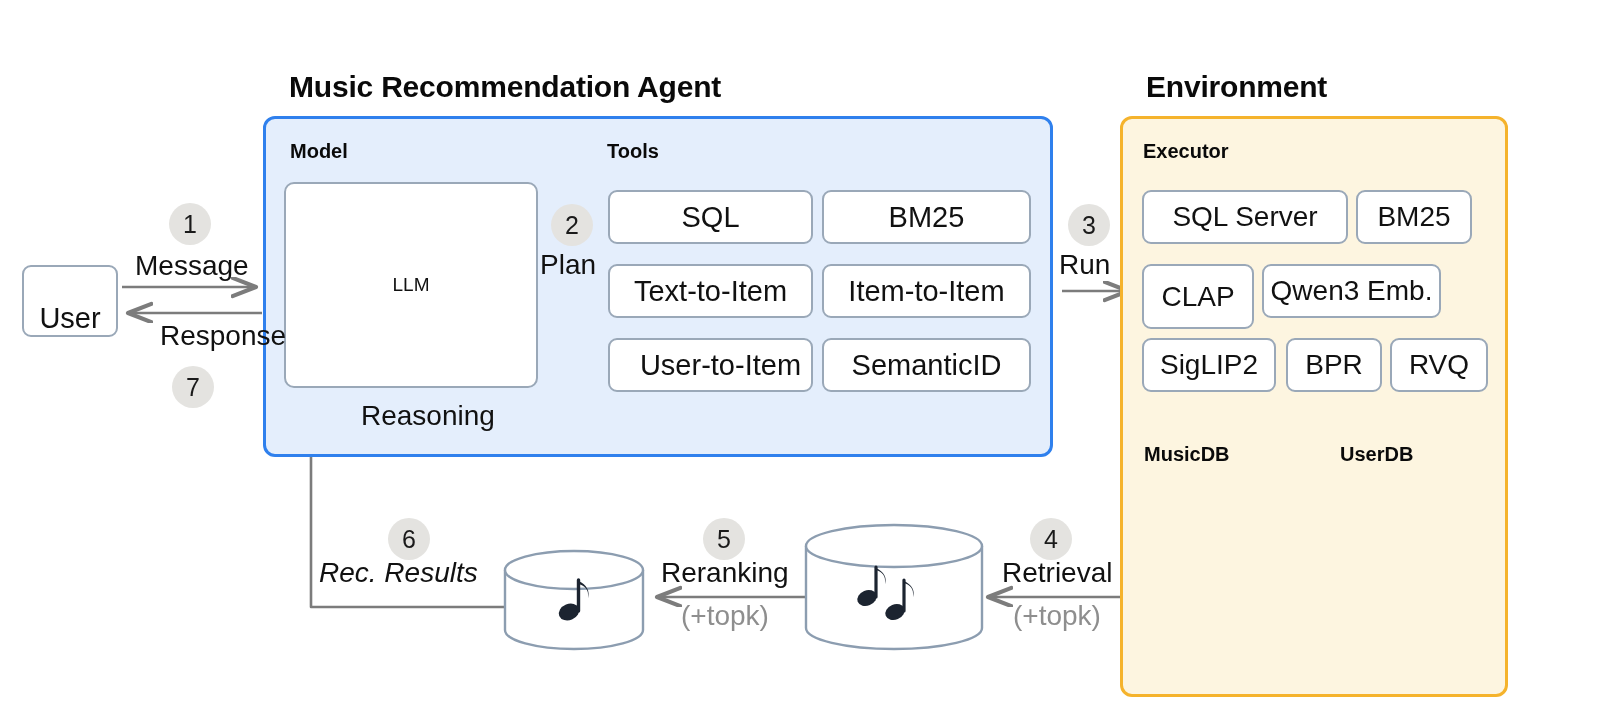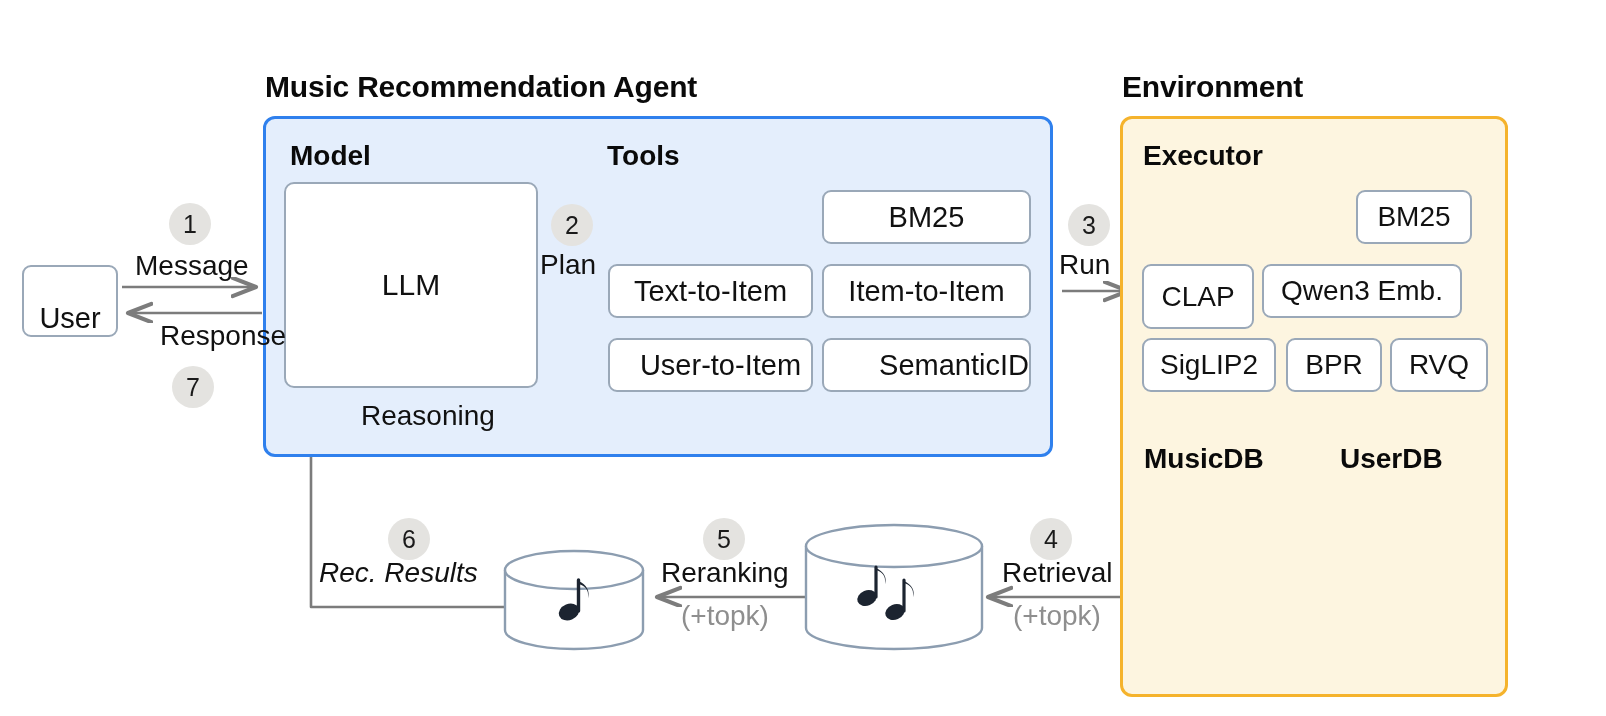--- a/index.html
+++ b/index.html
@@ -20,24 +20,25 @@
   }
   .abs { position: absolute; }
 
   
   .panel-title {
     font-weight: bold;
     font-size: 30px;
     color: #0a0a0a;
     letter-spacing: -0.2px;
     white-space: nowrap;
+    margin-left: 24px;
   }
   .section-title {
     font-weight: bold;
-    font-size: 28px;
+    font-size: 20px;
     color: #0a0a0a;
     white-space: nowrap;
   }
 
   
   .panel-agent {
     left: 263px; top: 116px;
     width: 790px; height: 341px;
     background: #e4eefc;
     border: 3px solid #2f80ed;
@@ -61,21 +62,21 @@
     box-sizing: border-box;
     display: flex;
     align-items: center;
     justify-content: center;
     font-size: 29px;
     color: #111111;
     white-space: nowrap;
   }
   .wbox.llm {
     border-radius: 10px;
-    font-size: 30px;
+    font-size: 19px;
   }
   .wbox.small { font-size: 28px; }
 
   
   .badge {
     width: 42px; height: 42px;
     border-radius: 50%;
     background: #e4e3e0;
     display: flex;
     align-items: center;
@@ -206,47 +207,53 @@
   <div class="abs section-title" style="left:290px; top:140px;">Model</div>
 
   <div class="abs wbox llm" style="left:284px; top:182px; width:254px; height:206px;">
     <span>LLM</span>
   </div>
 
   <div class="abs lbl" style="left:361px; top:400px;">Reasoning</div>
 
   <div class="abs section-title" style="left:607px; top:140px;">Tools</div>
 
+  <div class="abs wbox" style="left:608px; top:190px; width:205px; height:54px;">
+    <span>SQL</span>
+  </div>
   <div class="abs wbox" style="left:822px; top:190px; width:209px; height:54px;">
     <span>BM25</span>
   </div>
   <div class="abs wbox" style="left:822px; top:264px; width:209px; height:54px;">
     <span>Item-to-Item</span>
   </div>
   <div class="abs wbox" style="left:608px; top:264px; width:205px; height:54px;">
     <span>Text-to-Item</span>
   </div>
   <div class="abs wbox" style="left:608px; top:338px; width:205px; height:54px;padding-left:20px;">
     <span>User-to-Item</span>
   </div>
-  <div class="abs wbox" style="left:822px; top:338px; width:209px; height:54px;justify-content:flex-end;">
+  <div class="abs wbox" style="left:822px; top:338px; width:209px; height:54px;">
     <span>SemanticID</span>
   </div>
 
   <div class="abs panel-env"></div>
 
   <div class="abs section-title" style="left:1143px; top:140px;">Executor</div>
 
+  <div class="abs wbox small" style="left:1142px; top:190px; width:206px; height:54px;">
+    <span>SQL Server</span>
+  </div>
   <div class="abs wbox small" style="left:1356px; top:190px; width:116px; height:54px;">
     <span>BM25</span>
   </div>
   <div class="abs wbox small" style="left:1142px; top:264px; width:112px; height:65px;">
     <span>CLAP</span>
   </div>
-  <div class="abs wbox small" style="left:1262px; top:264px; width:200px; height:54px;">
+  <div class="abs wbox small" style="left:1262px; top:264px; width:179px; height:54px;">
     <span>Qwen3 Emb.</span>
   </div>
   <div class="abs wbox small" style="left:1142px; top:338px; width:134px; height:54px;">
     <span>SigLIP2</span>
   </div>
   <div class="abs wbox small" style="left:1286px; top:338px; width:96px; height:54px;">
     <span>BPR</span>
   </div>
   <div class="abs wbox small" style="left:1390px; top:338px; width:98px; height:54px;">
     <span>RVQ</span>

